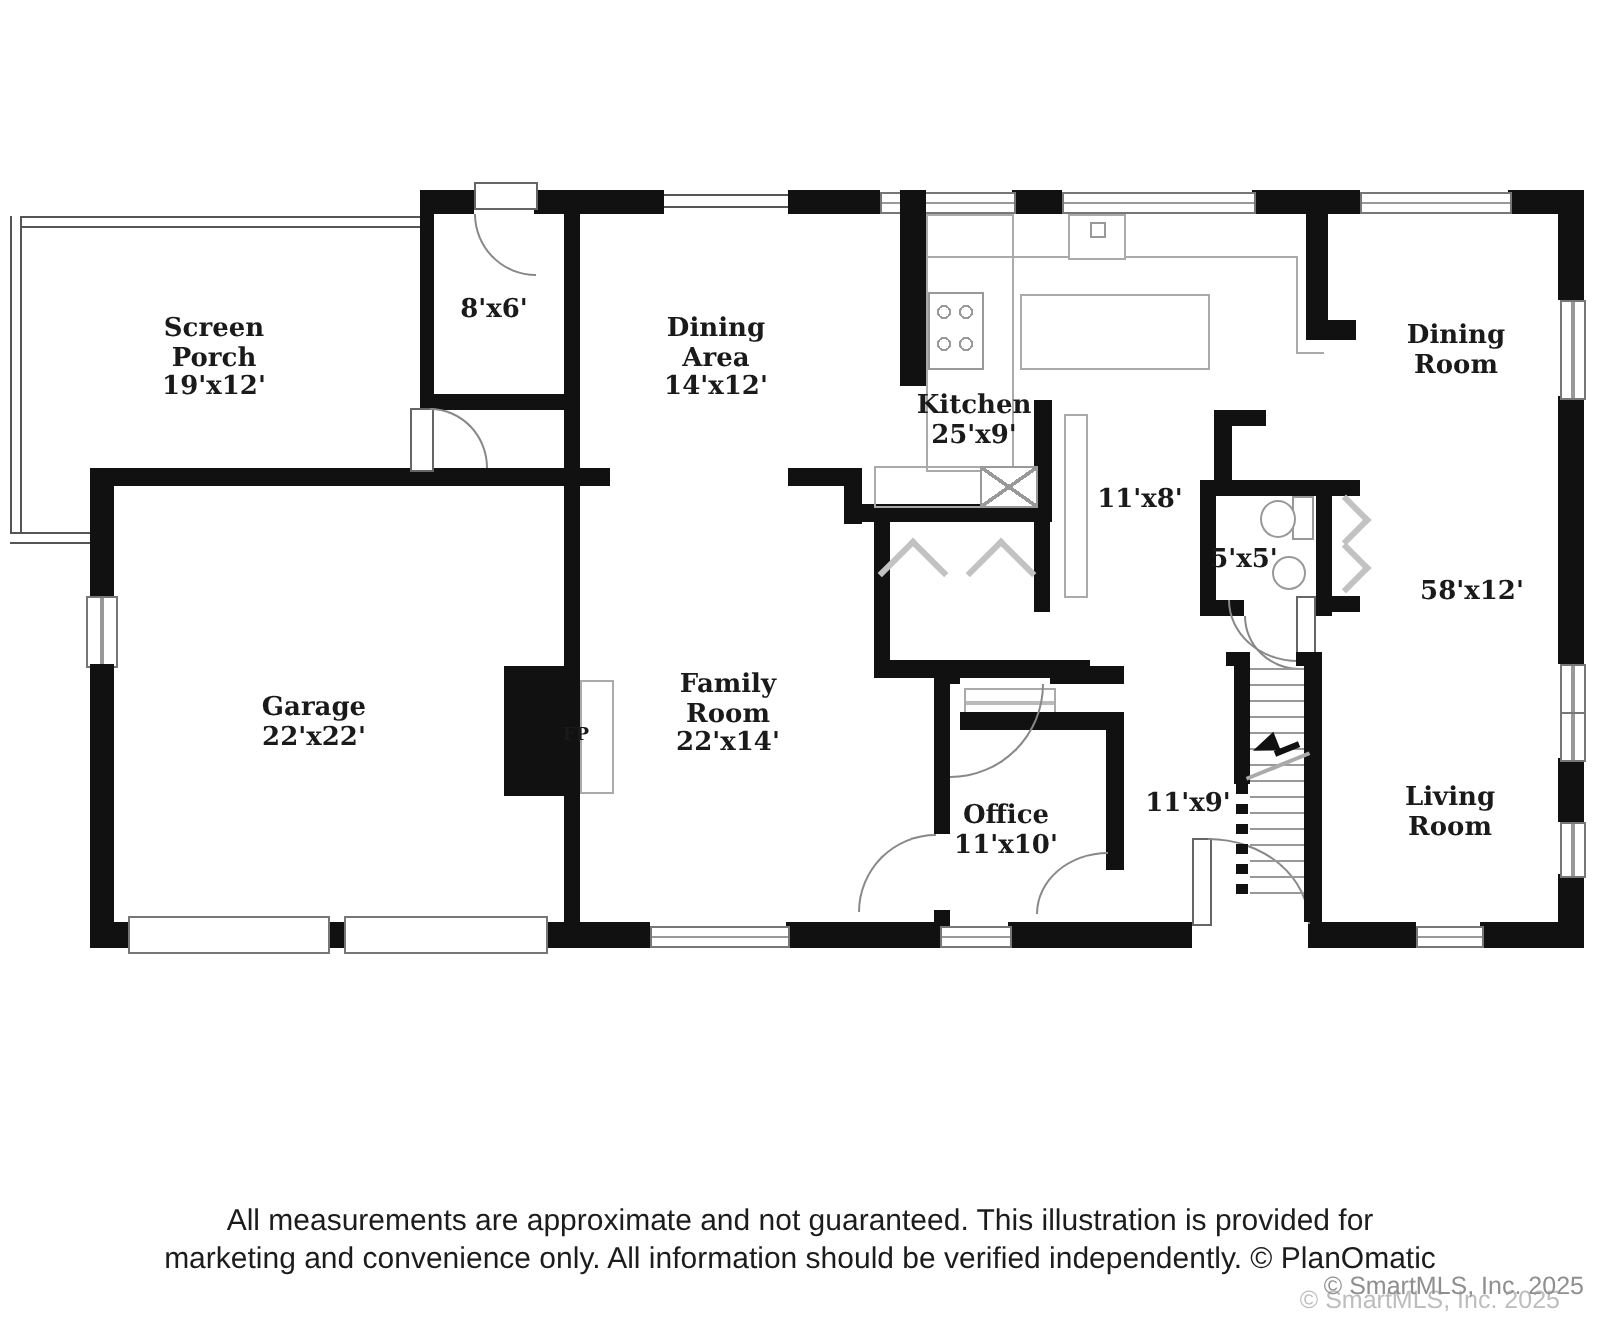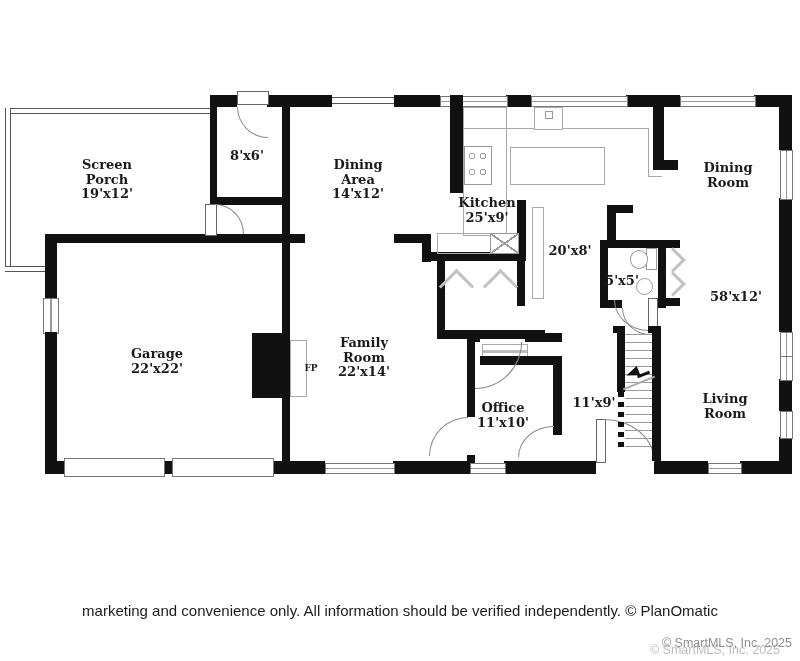--- a/index.html
+++ b/index.html
@@ -191,53 +191,54 @@
   </div>
   <div class="lbl" style="left:487px;top:211px">
     <div>Kitchen</div>
     <div>25'x9'</div>
   </div>
   <div class="lbl" style="left:728px;top:176px">
     <div>Dining</div>
     <div>Room</div>
   </div>
   <div class="lbl" style="left:570px;top:251px">
-    <div>20'x8'</div>
+    <div>11'x8'</div>
   </div>
   <div class="lbl" style="left:622px;top:281px">
     <div>5'x5'</div>
   </div>
   <div class="lbl" style="left:736px;top:297px">
     <div>58'x12'</div>
   </div>
   <div class="lbl" style="left:157px;top:362px">
     <div>Garage</div>
     <div>22'x22'</div>
   </div>
   <div class="lbl" style="left:364px;top:358px">
     <div>Family</div>
     <div>Room</div>
     <div>22'x14'</div>
   </div>
-  <div class="lbl fp-lbl" style="left:311px;top:368px">
+  <div class="lbl fp-lbl" style="left:288px;top:368px">
     <div>FP</div>
   </div>
   <div class="lbl" style="left:503px;top:416px">
     <div>Office</div>
     <div>11'x10'</div>
   </div>
   <div class="lbl" style="left:594px;top:403px">
     <div>11'x9'</div>
   </div>
   <div class="lbl" style="left:725px;top:407px">
     <div>Living</div>
     <div>Room</div>
   </div>
 
   <div class="footer">
+    <div>All measurements are approximate and not guaranteed. This illustration is provided for</div>
     <div>marketing and convenience only. All information should be verified independently. © PlanOmatic</div>
   </div>
   <div class="wmark">
     <span class="m2">© SmartMLS, Inc. 2025</span>
     <span class="m1">© SmartMLS, Inc. 2025</span>
   </div>
 
 </div>
 
 </body></html>

